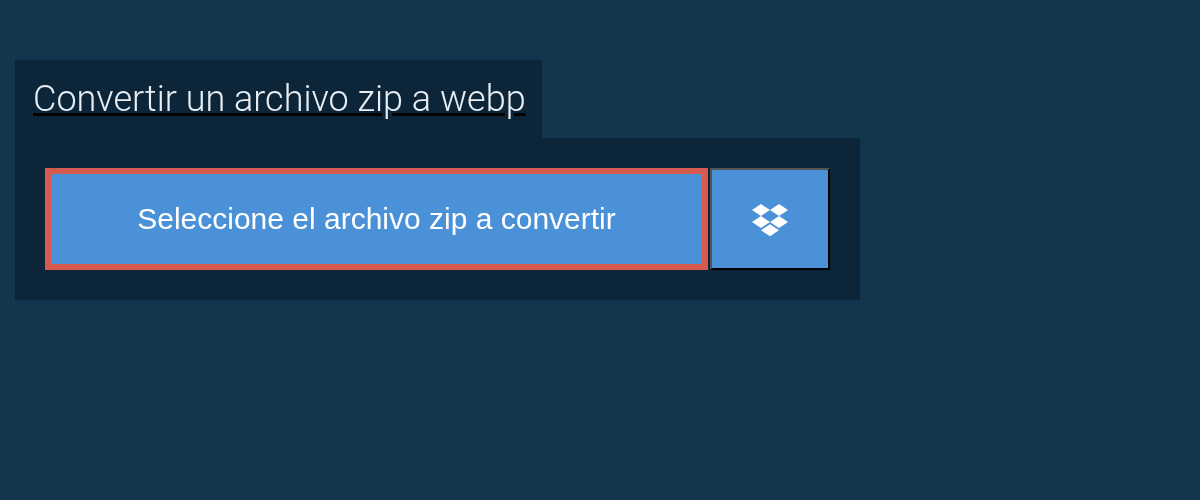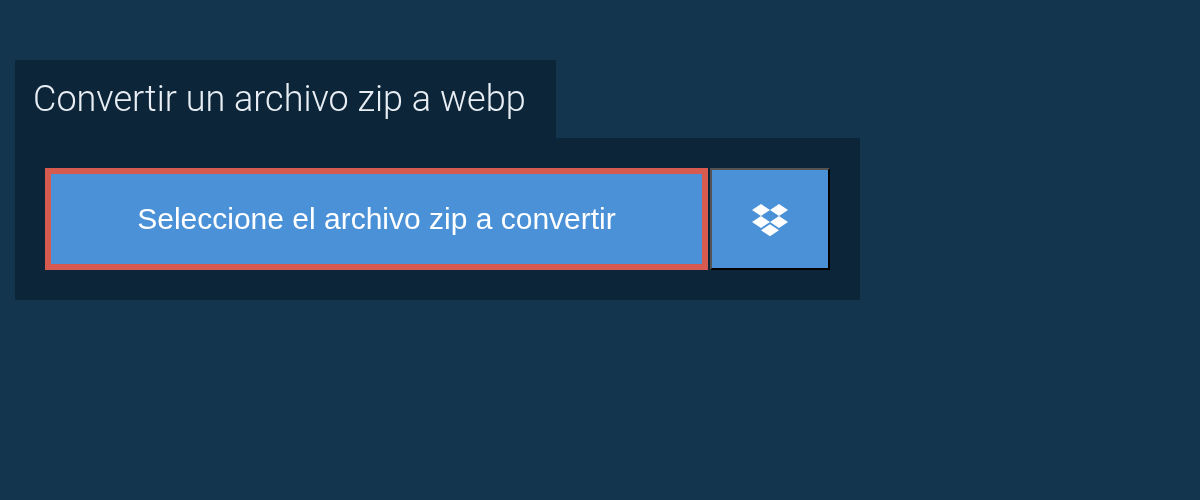--- a/index.html
+++ b/index.html
@@ -13,22 +13,23 @@
       background: #14354e;
       font-family: -apple-system, BlinkMacSystemFont, "Segoe UI", Roboto, "Helvetica Neue", Arial, sans-serif;
       overflow: hidden;
     }
     .container {
       padding-top: 60px;
     }
     .title-bar {
       background: #0d2539;
       display: inline-block;
-      padding: 18px 30px 18px 18px;
+      padding: 18px 16px 18px 18px;
       margin-left: 15px;
+      text-decoration: underline;
     }
     .title-text {
       color: #e8eef3;
       font-size: 36px;
       font-weight: 300;
     }
     .button-panel {
       background: #0d2539;
       margin-left: 15px;
       margin-top: 0;

